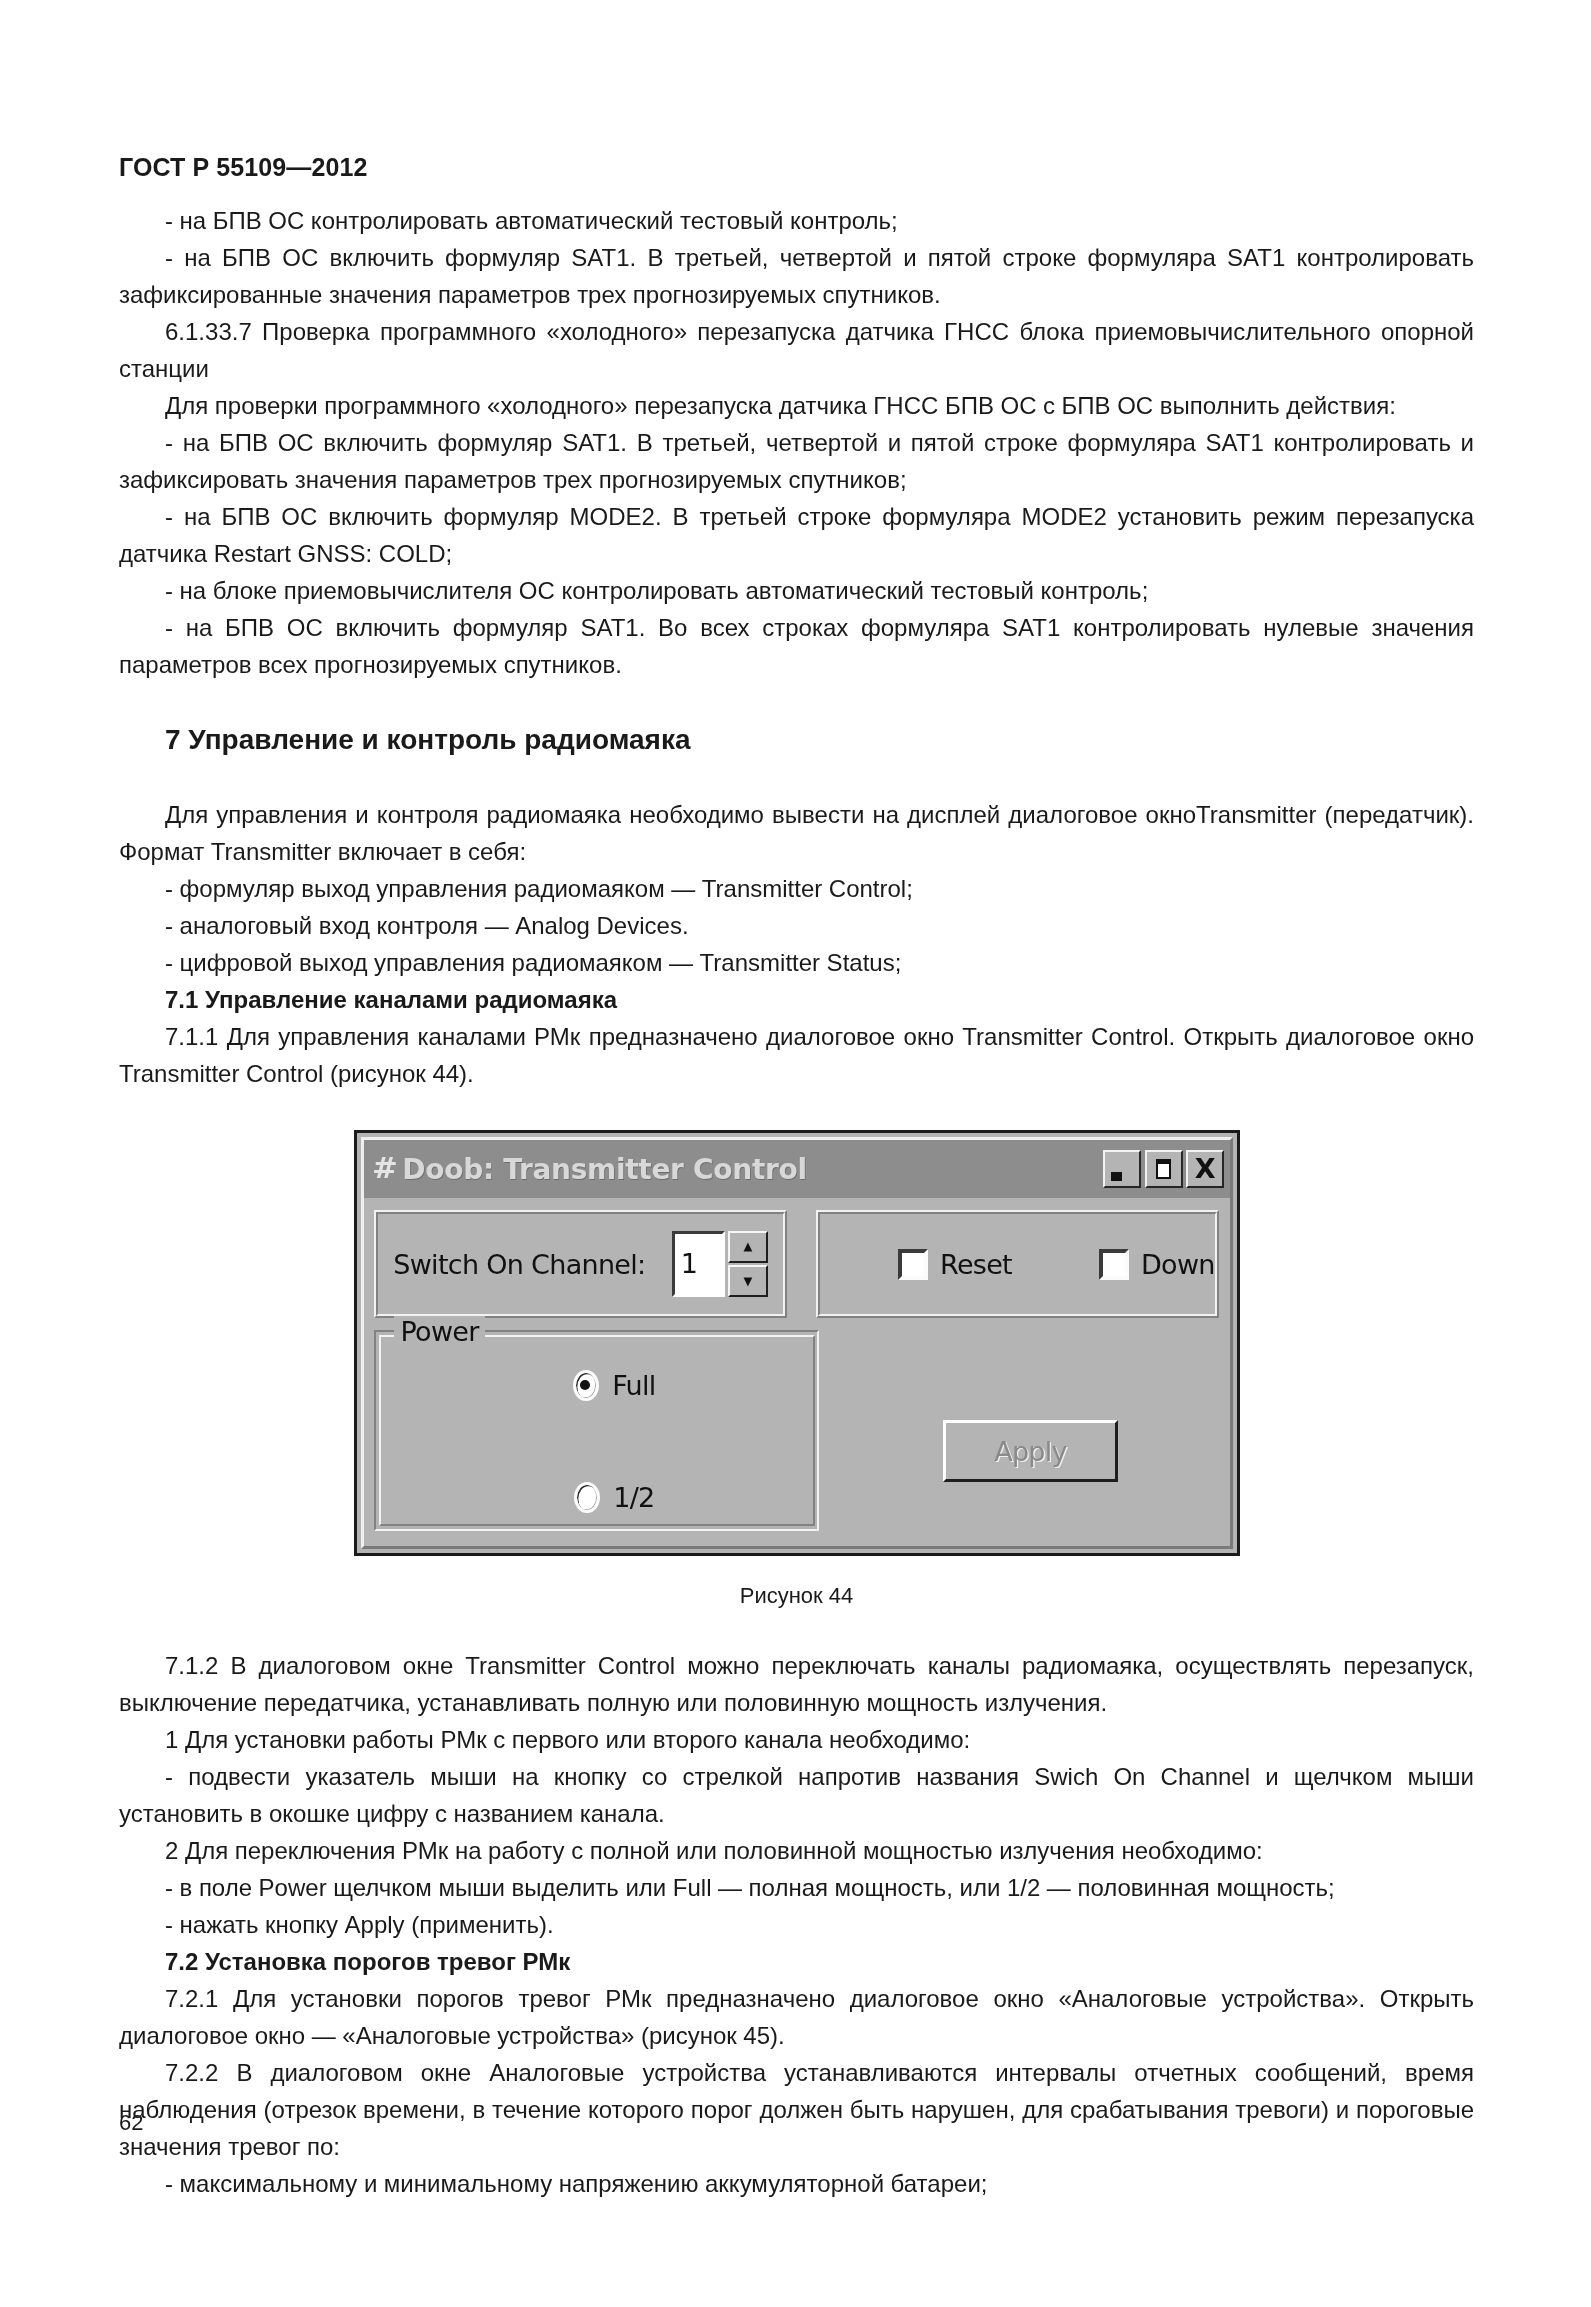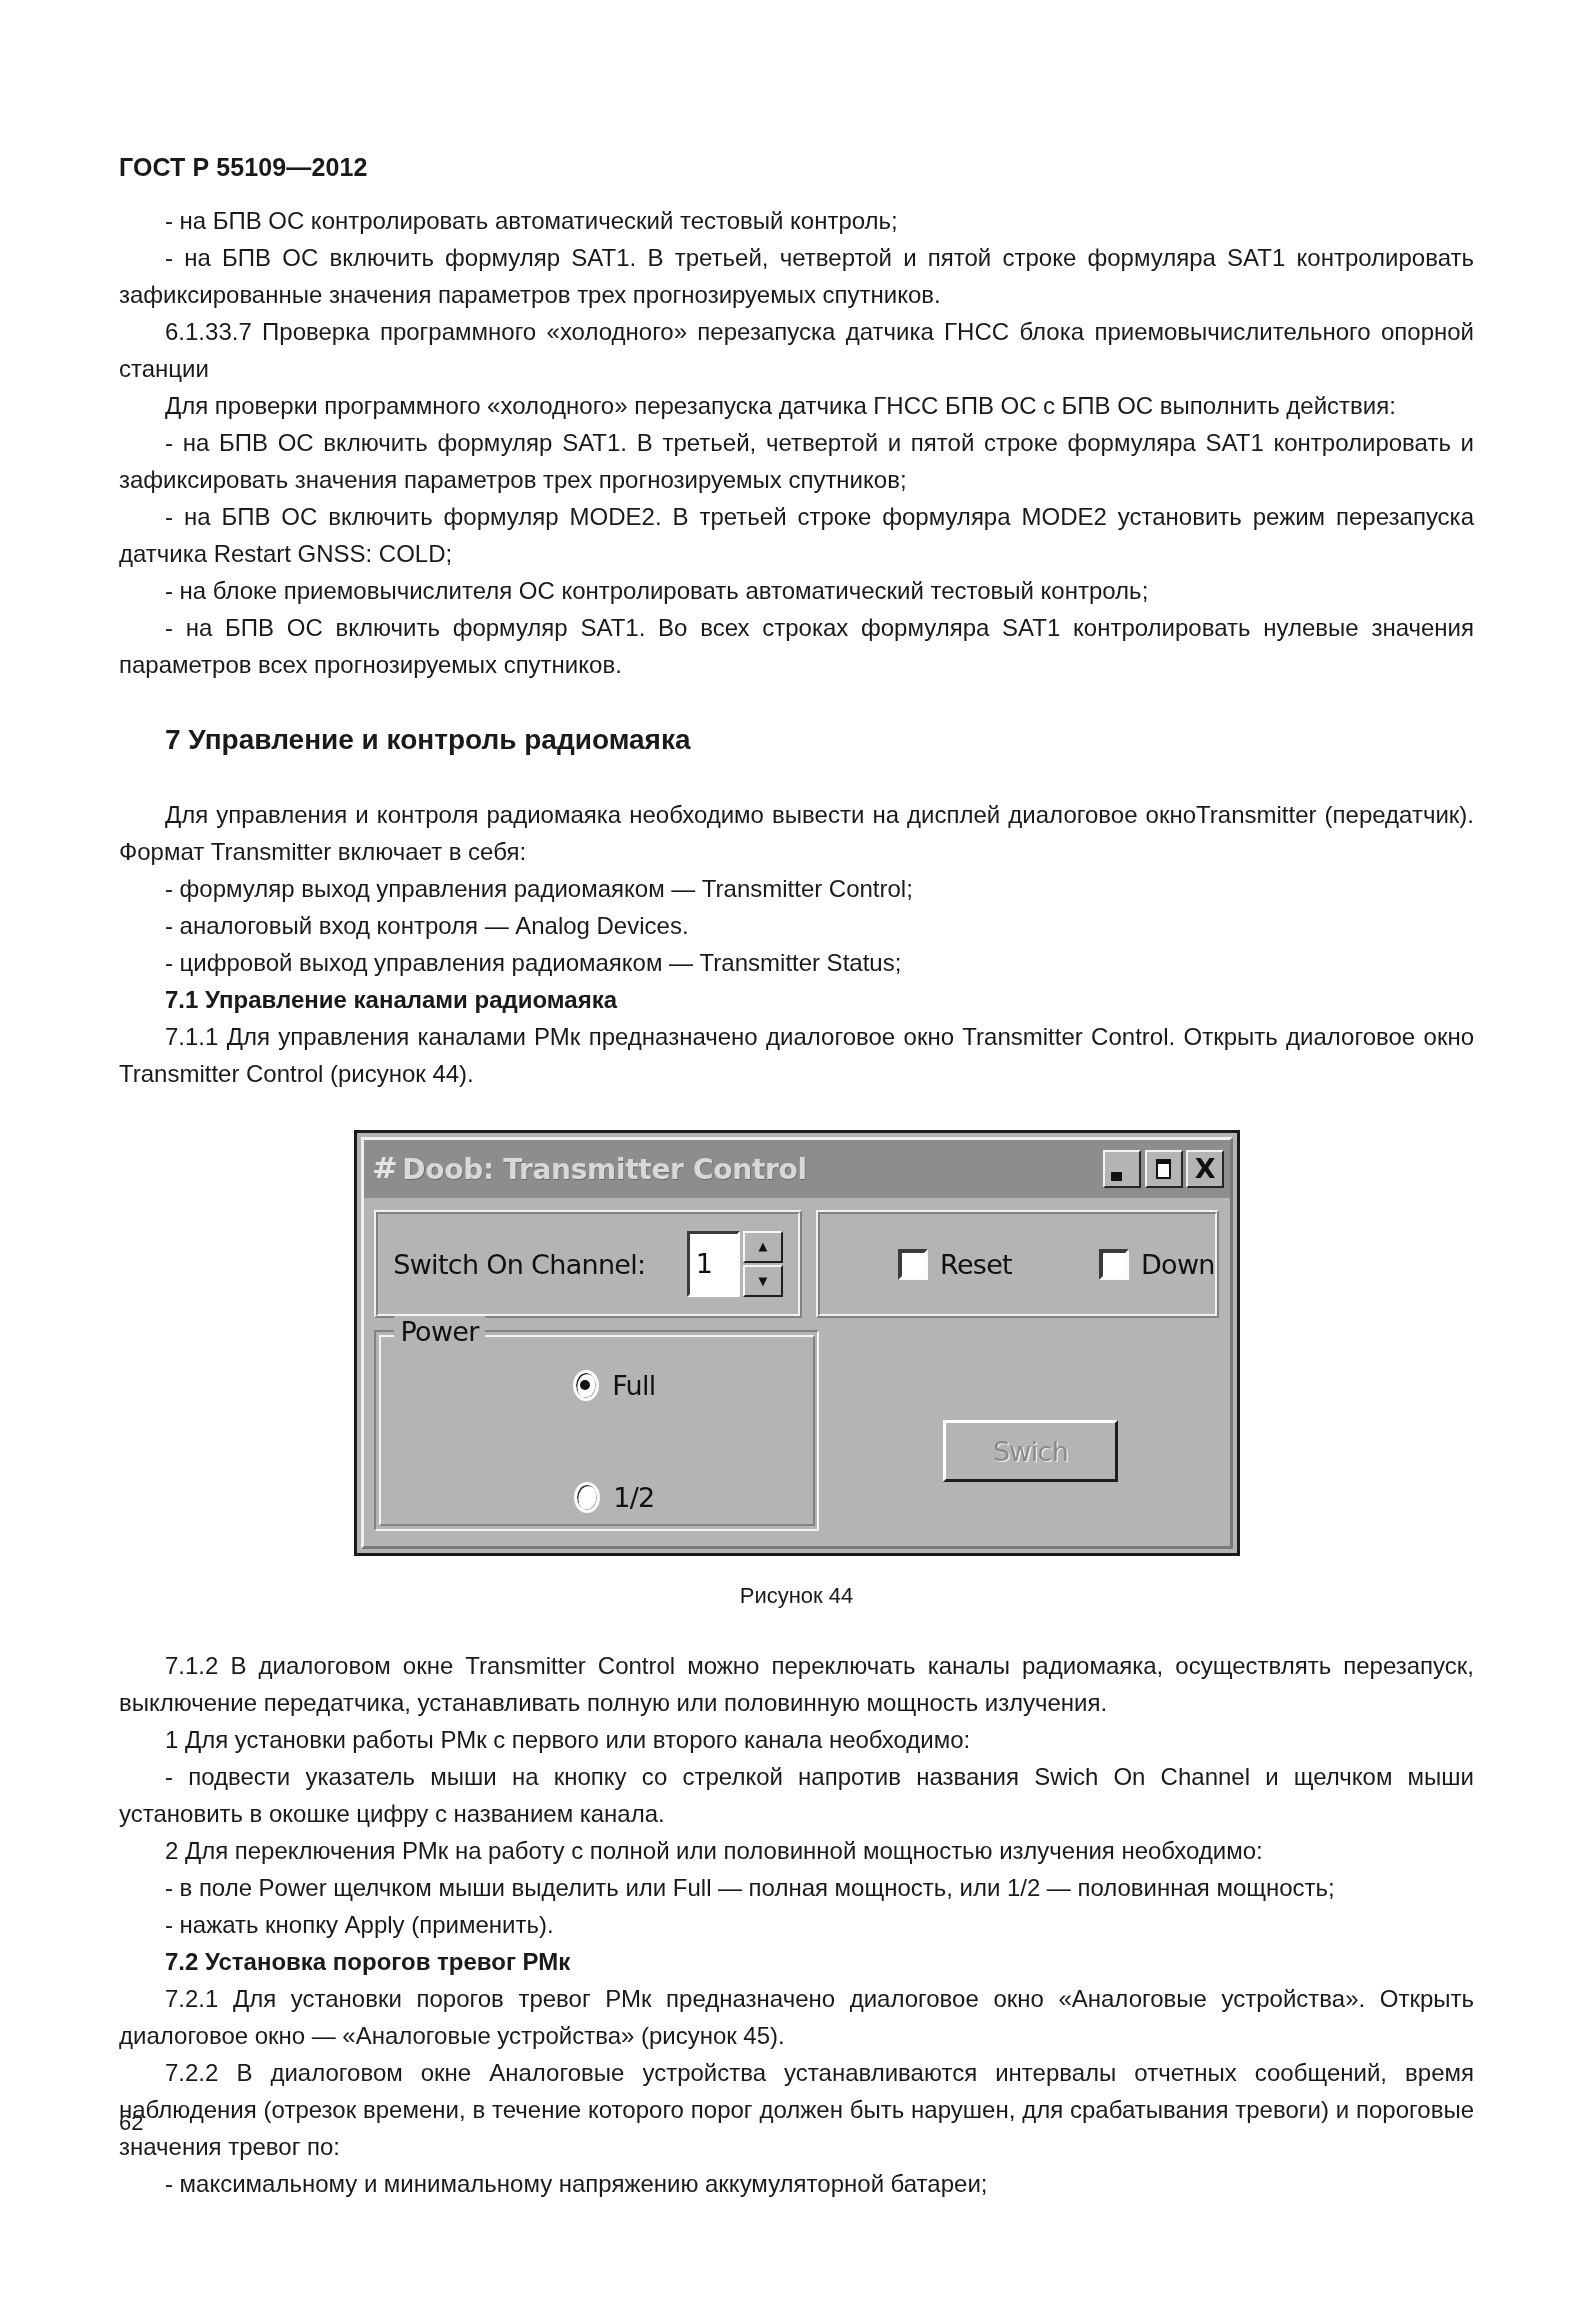--- a/index.html
+++ b/index.html
@@ -140,21 +140,21 @@
     background: #fff;
     box-sizing: border-box;
   }
   .glyph-close {
     font-size: 27px; font-weight: bold; color: #111;
     line-height: 1; margin-top: -2px;
   }
   .dlg-body {
     padding: 12px 10.8px 15px 10.8px;
   }
-  .row-top { display: flex; gap: 14px; }
+  .row-top { display: flex; gap: 29px; }
   .panel {
     background: #b4b4b4;
     border-top: 2.7px solid #f2f2f2;
     border-left: 2.7px solid #f2f2f2;
     border-right: 2.7px solid #828282;
     border-bottom: 2.7px solid #828282;
     box-sizing: border-box;
   }
   .panel-in {
     border-top: 2.7px solid #828282;
@@ -399,21 +399,21 @@
                     <span class="lbl">Full</span>
                   </span>
                   <span class="rad-item">
                     <span class="rad"></span>
                     <span class="lbl">1/2</span>
                   </span>
                 </div>
               </div>
 
               <div class="btn-area">
-                <div class="btn">Swich</div>
+                <div class="btn">Apply</div>
               </div>
 
             </div>
 
           </div>
         </div>
       </div>
 
       <div class="fig-caption">Рисунок 44</div>
     </div>

